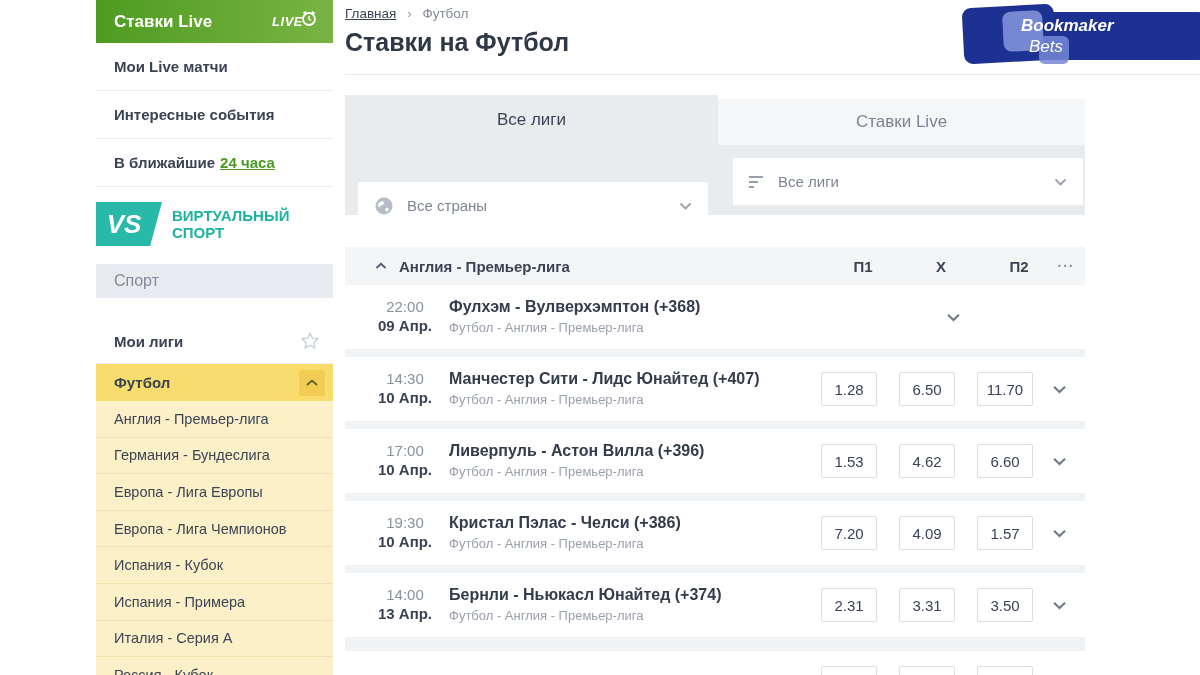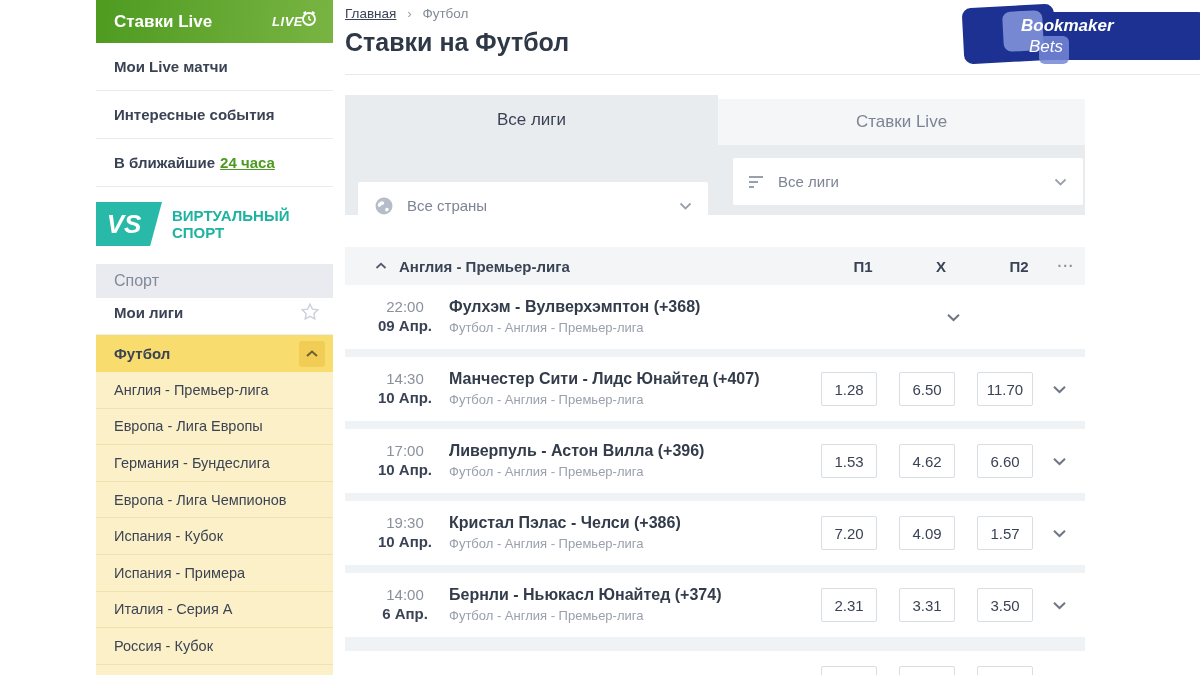--- a/index.html
+++ b/index.html
@@ -17,21 +17,21 @@
     font-size:15px; font-weight:600; color:#3a4354; border-bottom:1px solid #e9ebf0; cursor:pointer; }
   .side-item .green-link { color:#4c9a1f; text-decoration:underline; margin-left:5px; font-weight:700; cursor:pointer; }
   .vs-block { margin:14px 0 0 0; height:46px; display:flex; align-items:center; }
   .vs-badge { width:66px; height:44px; background:#29b9a8; clip-path:polygon(0 0,100% 0,82% 100%,0 100%);
     display:flex; align-items:center; justify-content:center; padding-right:10px; }
   .vs-badge span { color:#fff; font-size:26px; font-weight:900; font-style:italic; }
   .vs-label { margin-left:10px; color:#1db3a1; font-size:15px; font-weight:700; line-height:1.15; }
   .sport-band { margin-top:17px; height:34px; background:#e9ebf0; display:flex; align-items:center;
     padding-left:18px; font-size:16px; color:#818a99; }
   .myleagues { height:37px; display:flex; align-items:center; padding:0 12px 8px 18px;
-    font-size:15px; font-weight:600; border-bottom:1px solid #eceef2; cursor:pointer; }
+    font-size:15px; font-weight:600; border-bottom:1px solid #eceef2; cursor:pointer;margin-top:29px; }
   .myleagues svg { margin-left:auto; }
   .sport-active { height:37px; background:#f8dc6e; display:flex; align-items:center;
     padding:0 8px 0 18px; font-size:15px; font-weight:600; color:#3a4354; cursor:pointer; }
   .collapse-btn { margin-left:auto; width:26px; height:26px; background:#f2cd55; border-radius:3px;
     display:flex; align-items:center; justify-content:center; cursor:pointer; }
   .league-item { height:36.6px; background:#fbf0c8; border-bottom:1px solid #f0e2ae;
     display:flex; align-items:center; padding-left:18px; font-size:14.5px; color:#3c4454; cursor:pointer; }
   .league-item.sliver { height:12px; }
 
   
@@ -135,22 +135,22 @@
     <div class="sport-active">
       <span>Футбол</span>
       <span class="collapse-btn">
         <svg width="14" height="10" viewBox="0 0 14 10">
             <polyline points="2,7 7,2.5 12,7" fill="none" stroke="#6a6133" stroke-width="2"></polyline>
           </svg>
       </span>
     </div>
     <div>
         <div class="league-item">Англия - Премьер-лига</div>
+        <div class="league-item">Германия - Бундеслига</div>
         <div class="league-item">Европа - Лига Европы</div>
-        <div class="league-item">Германия - Бундеслига</div>
         <div class="league-item">Европа - Лига Чемпионов</div>
         <div class="league-item">Испания - Кубок</div>
         <div class="league-item">Испания - Примера</div>
         <div class="league-item">Италия - Серия А</div>
         <div class="league-item">Россия - Кубок</div>
         <div class="league-item sliver"></div>
       </div>
   </div>
 
   <div class="breadcrumb">
@@ -288,21 +288,21 @@
         <div class="expand-slot">
           <svg width="15" height="9" viewBox="0 0 15 9">
             <polyline points="2,1.8 7.5,7 13,1.8" fill="none" stroke="#6e7684" stroke-width="2"></polyline>
           </svg>
         </div>
       </div>
       <div class="row-sep"></div>
       <div class="match-row">
         <div class="timecol">
           <div class="time">14:00</div>
-          <div class="date">6 Апр.</div>
+          <div class="date">13 Апр.</div>
         </div>
         <div class="matchcol">
           <div class="mtitle">Бернли - Ньюкасл Юнайтед (+374)</div>
           <div class="mleague">Футбол - Англия - Премьер-лига</div>
         </div>
         <div class="oddsgroup">
           <div class="odd-box">2.31</div>
           <div class="odd-box">3.31</div>
           <div class="odd-box">3.50</div>
         </div>

